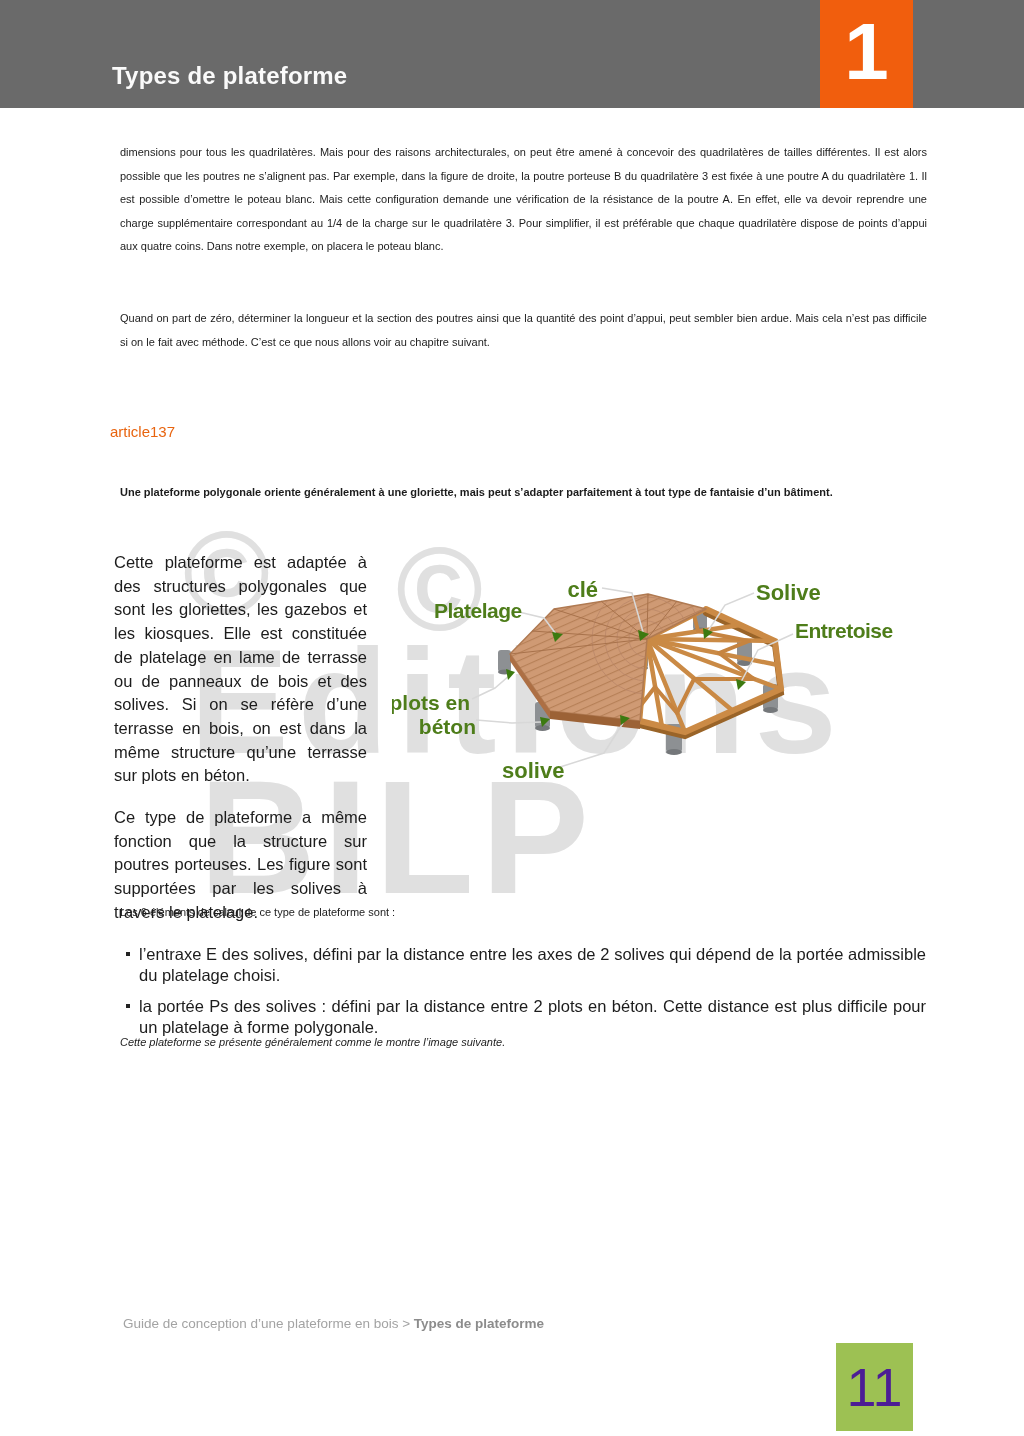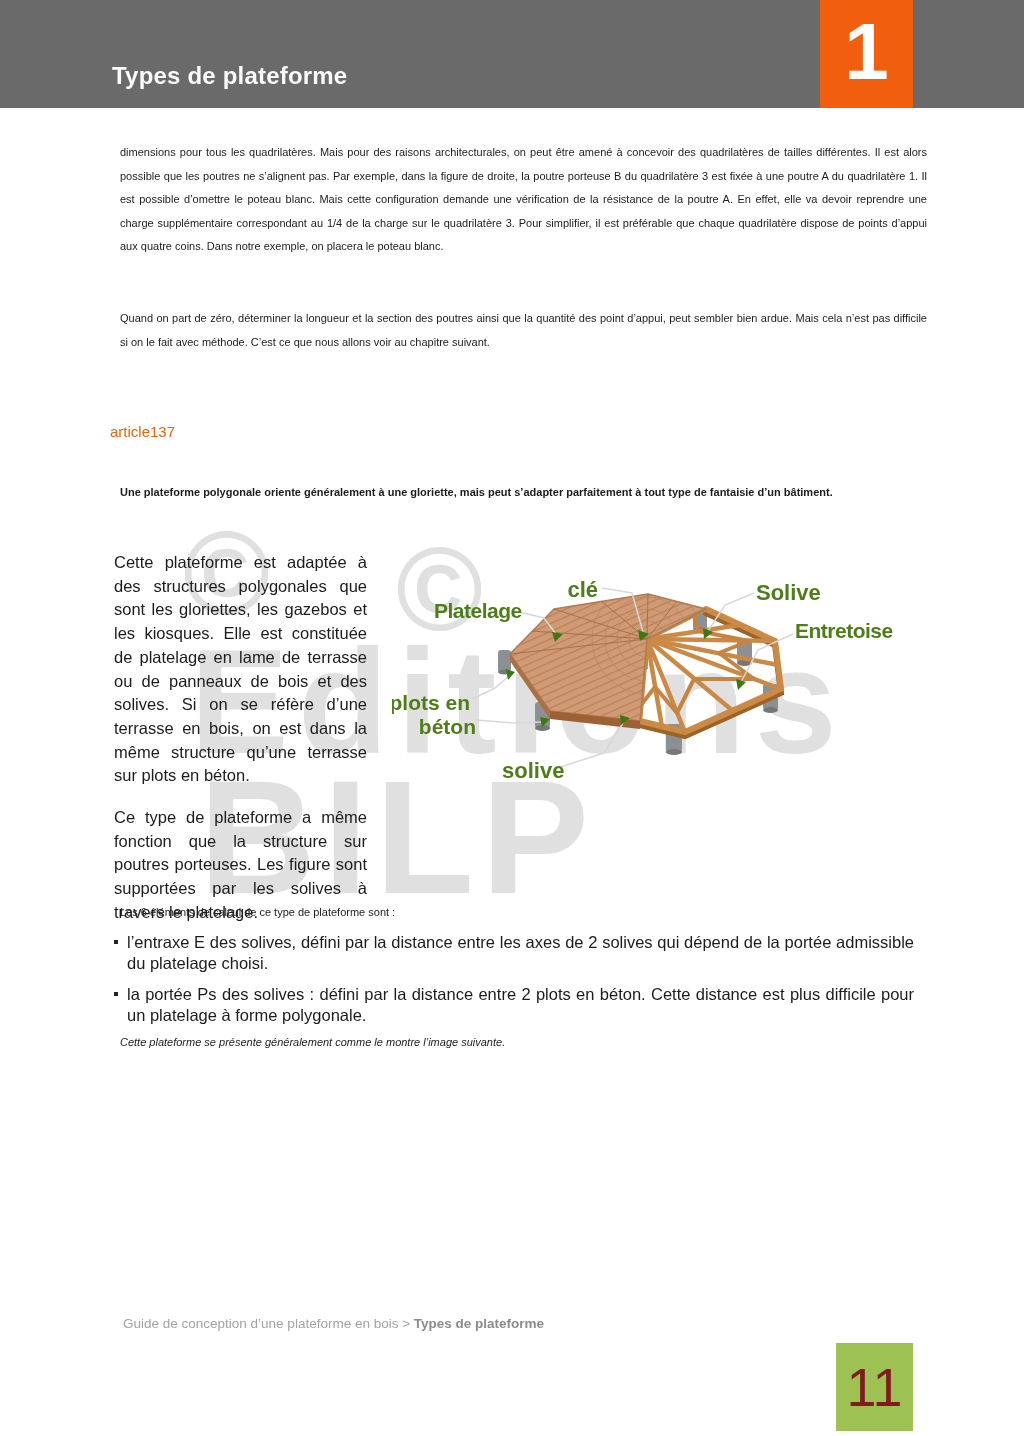--- a/index.html
+++ b/index.html
@@ -21,33 +21,33 @@
   .bodytext{position:absolute;z-index:1;font-size:11px;line-height:23.5px;text-align:justify;margin:10px;}
   .p1{left:110px;top:131px;width:807px;}
   .p2{left:110px;top:297px;width:807px;}
   .article-heading{position:absolute;left:110px;top:423px;z-index:1;display:flex;align-items:baseline;gap:18px;}
   .article-tag{font-size:15px;font-weight:normal;color:#e8640f;}
   .article-title{font-size:35px;font-weight:bold;color:#8bc53f;letter-spacing:-.3px;line-height:1;}
   .lead{left:110px;top:471px;width:807px;font-weight:bold;}
   .left-col{position:absolute;left:110px;top:551px;width:257px;z-index:1;}
   .left-col p{font-size:16.5px;line-height:23.7px;text-align:justify;margin:0 0 18px 4px;}
   .elements-intro{left:110px;top:891px;width:807px;text-align:left;}
-  .bullets{position:absolute;left:110px;top:928px;width:800px;z-index:1;margin:4px;padding:0;list-style:none;}
+  .bullets{position:absolute;left:110px;top:928px;width:800px;z-index:1;margin:16px;padding:0;list-style:none;}
   .bullets li{position:relative;padding-left:13px;font-size:16.5px;line-height:20.5px;margin-bottom:11px;text-align:justify;}
   .bullets li::before{content:"";position:absolute;left:0;top:8px;width:4px;height:4px;background:#222;}
   .closing{left:110px;top:1021px;width:807px;text-align:left;font-style:italic;}
   
   .diagram{position:absolute;left:392px;top:548px;z-index:1;}
   .diagram text{font-family:"Liberation Sans",sans-serif;font-weight:bold;fill:#4e7d1a;}
   
   .footer-breadcrumb{position:absolute;left:123px;top:1316px;font-size:13.5px;color:#a3a3a3;z-index:1;}
   .footer-breadcrumb .current{font-weight:bold;color:#8c8c8c;}
   .footer-pagenum{position:absolute;left:836px;top:1343px;width:77px;height:88px;background:#9dc153;
                   display:flex;align-items:center;justify-content:center;
-                  font-size:54px;color:#7f1d1d;line-height:1;z-index:1;}
+                  font-size:54px;color:#4c1d95;line-height:1;z-index:1;}
 </style>
 </head>
 <body>
 
 <div class="page">
 
   <div class="wm wm-c1">©</div>
   <div class="wm wm-c2">©</div>
   <div class="wm wm-editions">Editions</div>
   <div class="wm wm-bilp">BILP</div>

